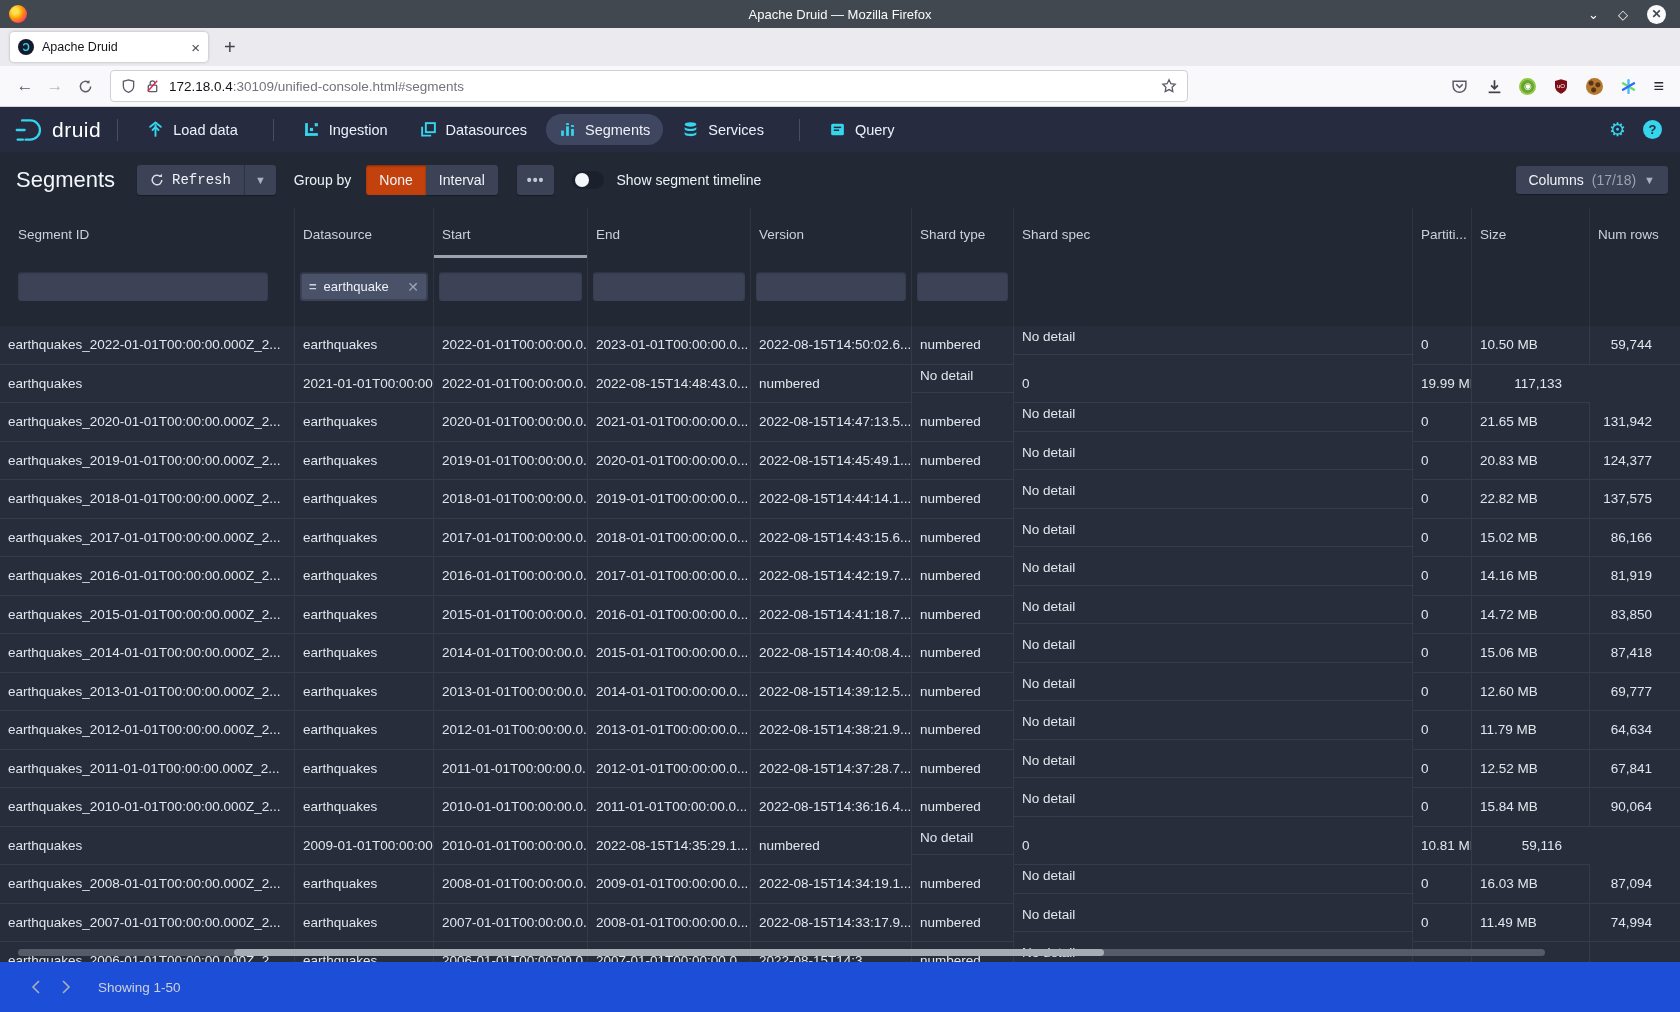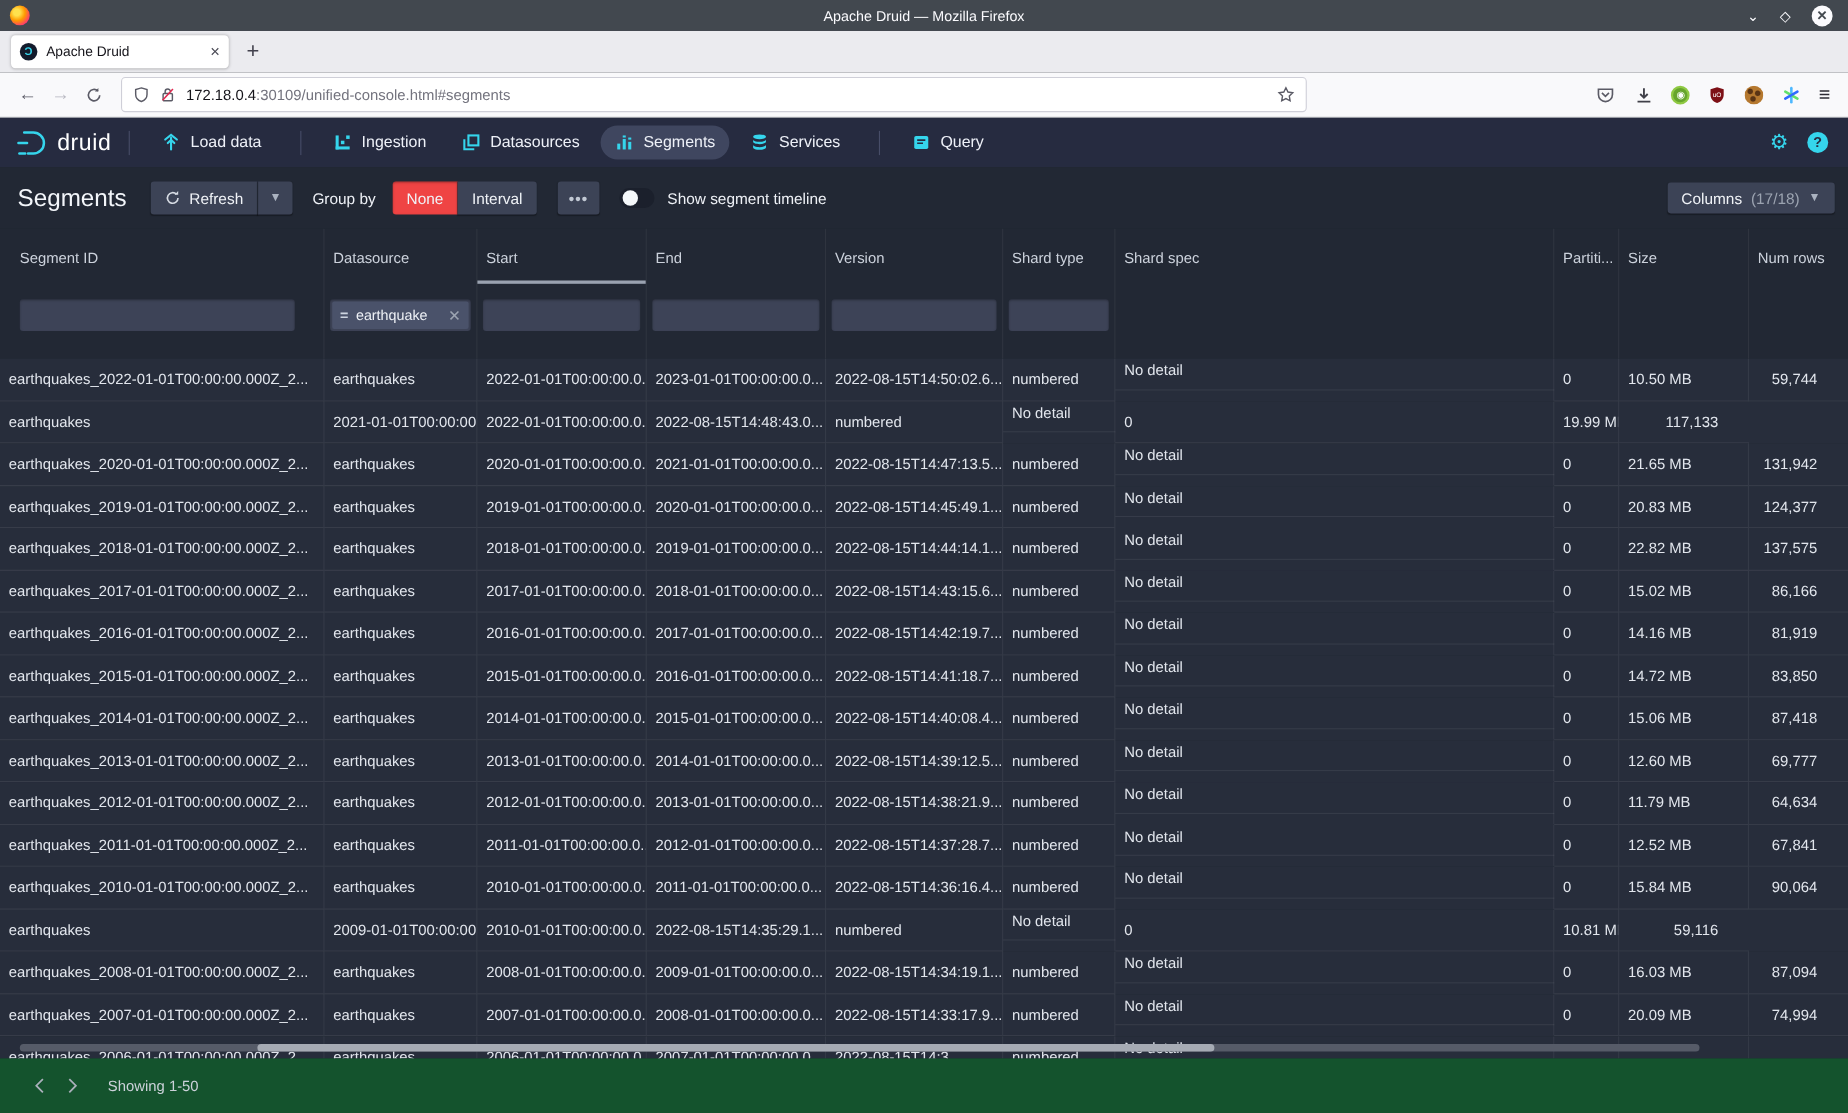--- a/index.html
+++ b/index.html
@@ -54,23 +54,23 @@
   .help-circle { width:19px; height:19px; border-radius:50%; background:#35d5ec; color:#262b40;
                  font-weight:bold; font-size:13px; display:flex; align-items:center; justify-content:center; }
   .gear { color:#35d5ec; font-size:19px; line-height:1; }
 
   
   .view-header { height:56px; display:flex; align-items:center; padding:0 16px; position:relative; background:#222834; }
   .page-title { color:#f3f6fa; font-size:22px; margin-right:22px; min-width:98px; }
   .btn { background:#3c4356; color:#f0f3f7; font-size:14px; border:none; border-radius:3px; height:30px;
          display:inline-flex; align-items:center; justify-content:center; padding:0 13px; gap:8px;
          box-shadow:0 1px 1px rgba(0,0,0,.3); }
-  .btn.pressed { background:#ef4444; box-shadow:inset 0 1px 2px rgba(0,0,0,.35); }
+  .btn.pressed { background:#c2410c; box-shadow:inset 0 1px 2px rgba(0,0,0,.35); }
   .split { display:inline-flex; margin-right:18px; }
-  .split .btn.main { border-radius:3px 0 0 3px; }
+  .split .btn.main { border-radius:3px 0 0 3px;font-family:Liberation Mono, monospace; }
   .split .btn.caret { border-radius:0 3px 3px 0; border-left:1px solid #2c3242; padding:0 10px; }
   .caret-glyph { color:#aab2bf; font-size:11px; }
   .label-inline { color:#eef1f6; font-size:14px; margin-right:15px; }
   .btn-group { display:inline-flex; margin-right:19px; }
   .btn-group .btn:first-child { border-radius:3px 0 0 3px; }
   .btn-group .btn:last-child { border-radius:0 3px 3px 0; }
   .more-btn { padding:0 10px; letter-spacing:1px; margin-right:18px; font-weight:bold; color:#c2c9d4; }
   .switch { width:32px; height:18px; border-radius:10px; background:#1b202c; position:relative; margin-right:12px; }
   .switch .knob { position:absolute; left:3px; top:2px; width:14px; height:14px; border-radius:50%; background:#f5f8fa; }
   .toggle-label { color:#eef1f6; font-size:14px; }
@@ -107,21 +107,21 @@
            white-space:nowrap; overflow:hidden; }
   .tcell.first { }
   .tcell.shardspec { align-items:flex-start; padding-top:3px; border-bottom-color:transparent;
       background-image:linear-gradient(180deg, transparent 74%, rgba(255,255,255,.07) 74%, rgba(255,255,255,.07) calc(74% + 1px), transparent calc(74% + 1px)); }
   .tcell.num { justify-content:flex-end; padding-right:28px; border-right:none; }
 
   .partial-zone { height:20px; overflow:hidden; position:relative; }
   .hscroll-track { position:absolute; left:18px; width:1527px; top:7px; height:7px; border-radius:4px; background:#565b68; }
   .hscroll-thumb { position:absolute; left:234px; width:870px; top:7px; height:7px; border-radius:4px; background:#a6abb4; }
 
-  .pager { height:50px; background:#14532d; display:flex; align-items:center; padding-left:24px; gap:6px; }
+  .pager { height:50px; background:#1d4ed8; display:flex; align-items:center; padding-left:24px; gap:6px; }
   .pg-btn { width:24px; height:24px; display:flex; align-items:center; justify-content:center; color:#aab0bb; }
   .showing { color:#ccd2da; font-size:13.5px; margin-left:14px; }
 
   svg { display:block; }
 </style>
 </head>
 <body>
 
 <div class="titlebar">
   <div class="ff-icon"></div>
@@ -549,21 +549,21 @@
   </div>
       <div class="trow tgrid">
     <div class="tcell first">earthquakes_2007-01-01T00:00:00.000Z_2...</div>
     <div class="tcell">earthquakes</div>
     <div class="tcell">2007-01-01T00:00:00.0...</div>
     <div class="tcell">2008-01-01T00:00:00.0...</div>
     <div class="tcell">2022-08-15T14:33:17.9...</div>
     <div class="tcell">numbered</div>
     <div class="tcell shardspec">No detail</div>
     <div class="tcell">0</div>
-    <div class="tcell">20.09 MB</div>
+    <div class="tcell">11.49 MB</div>
     <div class="tcell num">74,994</div>
   </div>
     </div>
   <div class="partial-zone">
     <div id="partial-row-slot">
         <div class="trow tgrid">
     <div class="tcell first">earthquakes_2006-01-01T00:00:00.000Z_2...</div>
     <div class="tcell">earthquakes</div>
     <div class="tcell">2006-01-01T00:00:00.0...</div>
     <div class="tcell">2007-01-01T00:00:00.0...</div>

